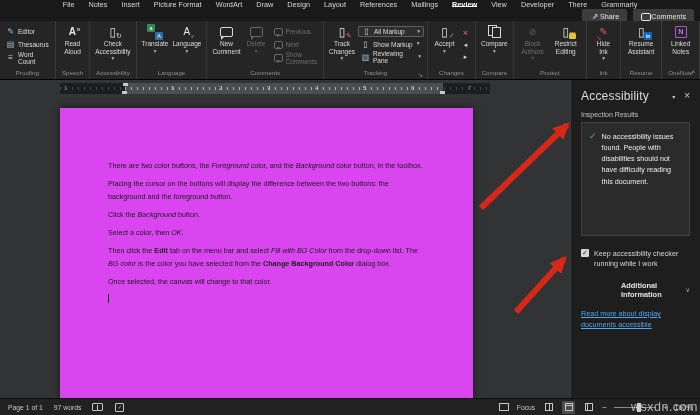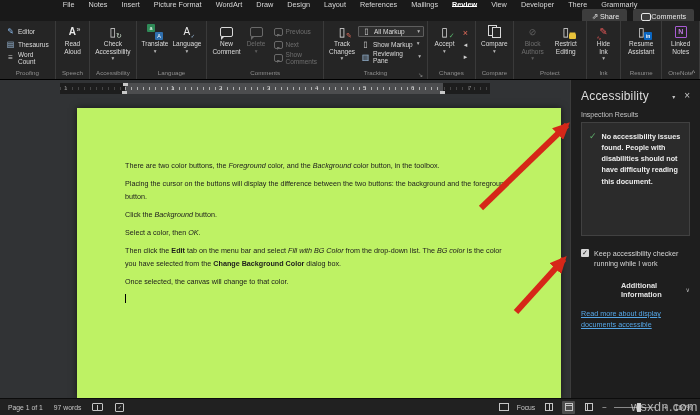--- a/index.html
+++ b/index.html
@@ -99,40 +99,40 @@
   #doc-area { position:absolute; top:80px; left:0; width:570px; bottom:17px; background:#313335; }
   #ruler { position:absolute; left:60px; top:3px; width:430px; height:11px; background:#1d1d1d;
     background-image:repeating-linear-gradient(to right, rgba(255,255,255,.18) 0 1px, transparent 1px 6px);
     background-size:100% 3px; background-position:0 4px; background-repeat:no-repeat; }
   #ruler-band { position:absolute; left:65px; top:0; width:318px; height:11px; background:#4c4d4f;
     background-image:repeating-linear-gradient(to right, rgba(255,255,255,.55) 0 1px, transparent 1px 6px);
     background-size:100% 3px; background-position:0 4px; background-repeat:no-repeat; }
   .ruler-num { position:absolute; top:1.5px; font-size:6px; color:#cfcfcf; line-height:1; }
   .ruler-num.dim { color:#8a8a8a; }
   .ind-marker { position:absolute; width:5px; height:3px; background:#c8c8c8; }
-  #page { position:absolute; left:77px; top:28px; width:484px; height:290px; background:#bef264;
+  #page { position:absolute; left:60px; top:28px; width:413px; height:290px; background:#d946ef;
     box-shadow:0 0 7px rgba(0,0,0,.55); }
   #doc-body { padding:52px 46px 0 48px; }
   #doc-body p { font-size:7.2px; line-height:12.3px; color:#1b1b1b; margin-bottom:6px; letter-spacing:0; }
   #doc-body b { font-weight:bold; }
   #text-cursor { display:block; width:1px; height:9px; background:#000; margin-left:0; }
 
   
   #panel { position:absolute; top:80px; right:0; width:130px; bottom:17px; background:#1e1e1e;
     border-left:1px solid #3c3c3c; padding:9px 10px 0 10px; }
   #panel-header { display:flex; align-items:center; }
   #panel-title { color:#dcdcdc; font-size:12px; letter-spacing:.2px; }
   #panel-header-icons { margin-left:auto; display:flex; gap:9px; align-items:center; }
   [data-name="panel-dropdown-icon"] { color:#c8c8c8; font-size:6px; }
   [data-name="panel-close-icon"] { color:#c8c8c8; font-size:10px; line-height:1; }
   #panel-section-label { margin-top:8px; color:#c2c2c2; font-size:7px; }
   #result-box { margin-top:4px; height:114px; background:#2b2b2b; border:1px solid #414141;
     padding:8px 6px 0 7px; display:flex; gap:5px; align-items:flex-start; }
   #result-check { color:#5fae6b; font-size:9px; line-height:1; margin-top:1px; }
-  #result-text { color:#ededed; font-size:7.2px; font-weight:bold; line-height:1.55; }
+  #result-text { color:#ededed; font-size:7.2px; font-weight:normal; line-height:1.55; }
   #checkbox-row { margin-top:13px; display:flex; gap:5px; align-items:flex-start; }
   #keep-running-checkbox { width:8px; height:8px; background:#d6d6d6; border-radius:1px; flex:none;
     color:#1a1a1a; font-size:7px; line-height:8px; text-align:center; }
   #checkbox-label { color:#d6d6d6; font-size:7.2px; line-height:1.45; }
   #addinfo-row { margin-top:11px; display:flex; align-items:center; }
   #addinfo-label { color:#e2e2e2; font-size:7.4px; font-weight:bold;margin-left:40px; }
   [data-name="addinfo-chevron-icon"] { margin-left:auto; color:#bbb; font-size:6px; }
   #panel-link { display:block; margin-top:9px; width:106px; color:#55a6e6; font-size:7.2px;
     line-height:1.6; text-decoration:underline; }
 

